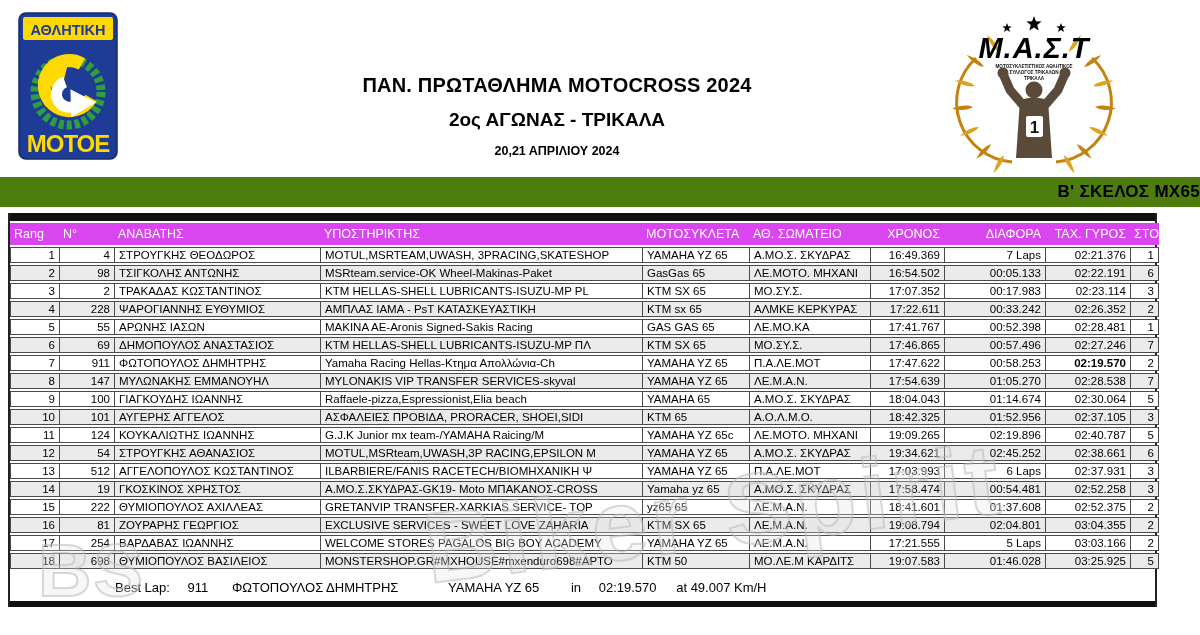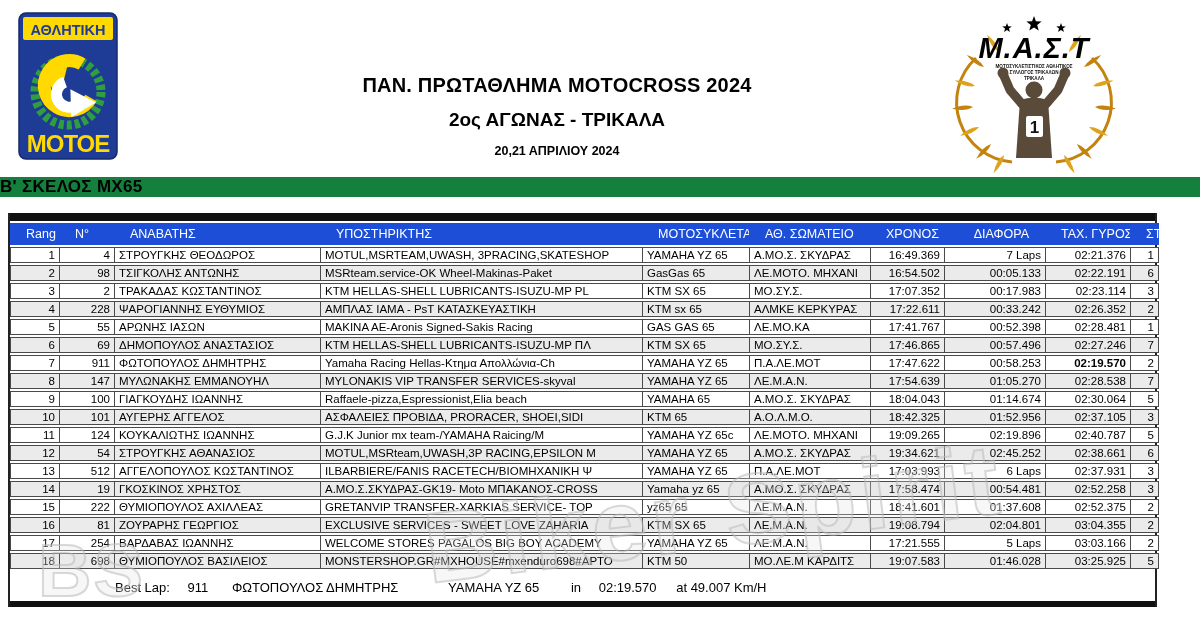--- a/index.html
+++ b/index.html
@@ -6,40 +6,40 @@
   body{
     width:1200px;height:635px;position:relative;background:#fff;overflow:hidden;
     font-family:"Liberation Sans", sans-serif;color:#000;
   }
   
   .title-wrap{position:absolute;left:147px;top:74px;width:820px;text-align:center;}
   .title-main{font-size:20px;font-weight:bold;letter-spacing:.2px;}
   .title-sub{font-size:19px;font-weight:bold;margin-top:12px;}
   .title-date{font-size:12.5px;font-weight:bold;margin-top:13px;text-align:center;}
   .band{
-    position:absolute;left:0;top:177px;width:1200px;height:20px;background:#15803d;
-    display:flex;align-items:center;justify-content:flex-start;
+    position:absolute;left:0;top:177px;width:1200px;height:30px;background:#4d7c0f;
+    display:flex;align-items:center;justify-content:flex-end;
     font-size:17px;font-weight:bold;letter-spacing:.3px;
   }
   
   .logo-motoe{position:absolute;left:18px;top:12px;width:100px;height:148px;}
   .logo-mast{position:absolute;left:950px;top:12px;width:168px;height:166px;}
   
   .table-zone{
     position:absolute;left:8px;top:213px;width:1149px;
     border-left:2px solid #222;border-right:2px solid #222;box-sizing:border-box;
   }
   .top-bar{height:8px;background:#101010;}
   table.results{
     width:100%;border-collapse:separate;border-spacing:0 2px;table-layout:fixed;
     font-size:11.5px;
   }
   table.results thead th{
-    background:#1d4ed8;color:#fff;font-weight:normal;font-size:12.5px;
-    height:22px;padding:0 16px;white-space:nowrap;overflow:hidden;text-align:left;
+    background:#d946ef;color:#fff;font-weight:normal;font-size:12.5px;
+    height:22px;padding:0 4px;white-space:nowrap;overflow:hidden;text-align:left;
   }
   table.results thead th.num{text-align:right;}
   table.results tbody td{
     height:14px;line-height:14px;padding:0 4px;background:#fff;
     border-top:1px solid #4a4a4a;border-bottom:1px solid #4a4a4a;border-left:1px solid #4a4a4a;
     white-space:nowrap;overflow:hidden;
   }
   table.results tbody td:last-child{border-right:1px solid #4a4a4a;}
   table.results tbody tr.even td{background:#ebebeb;}
   td.num{text-align:right;}

